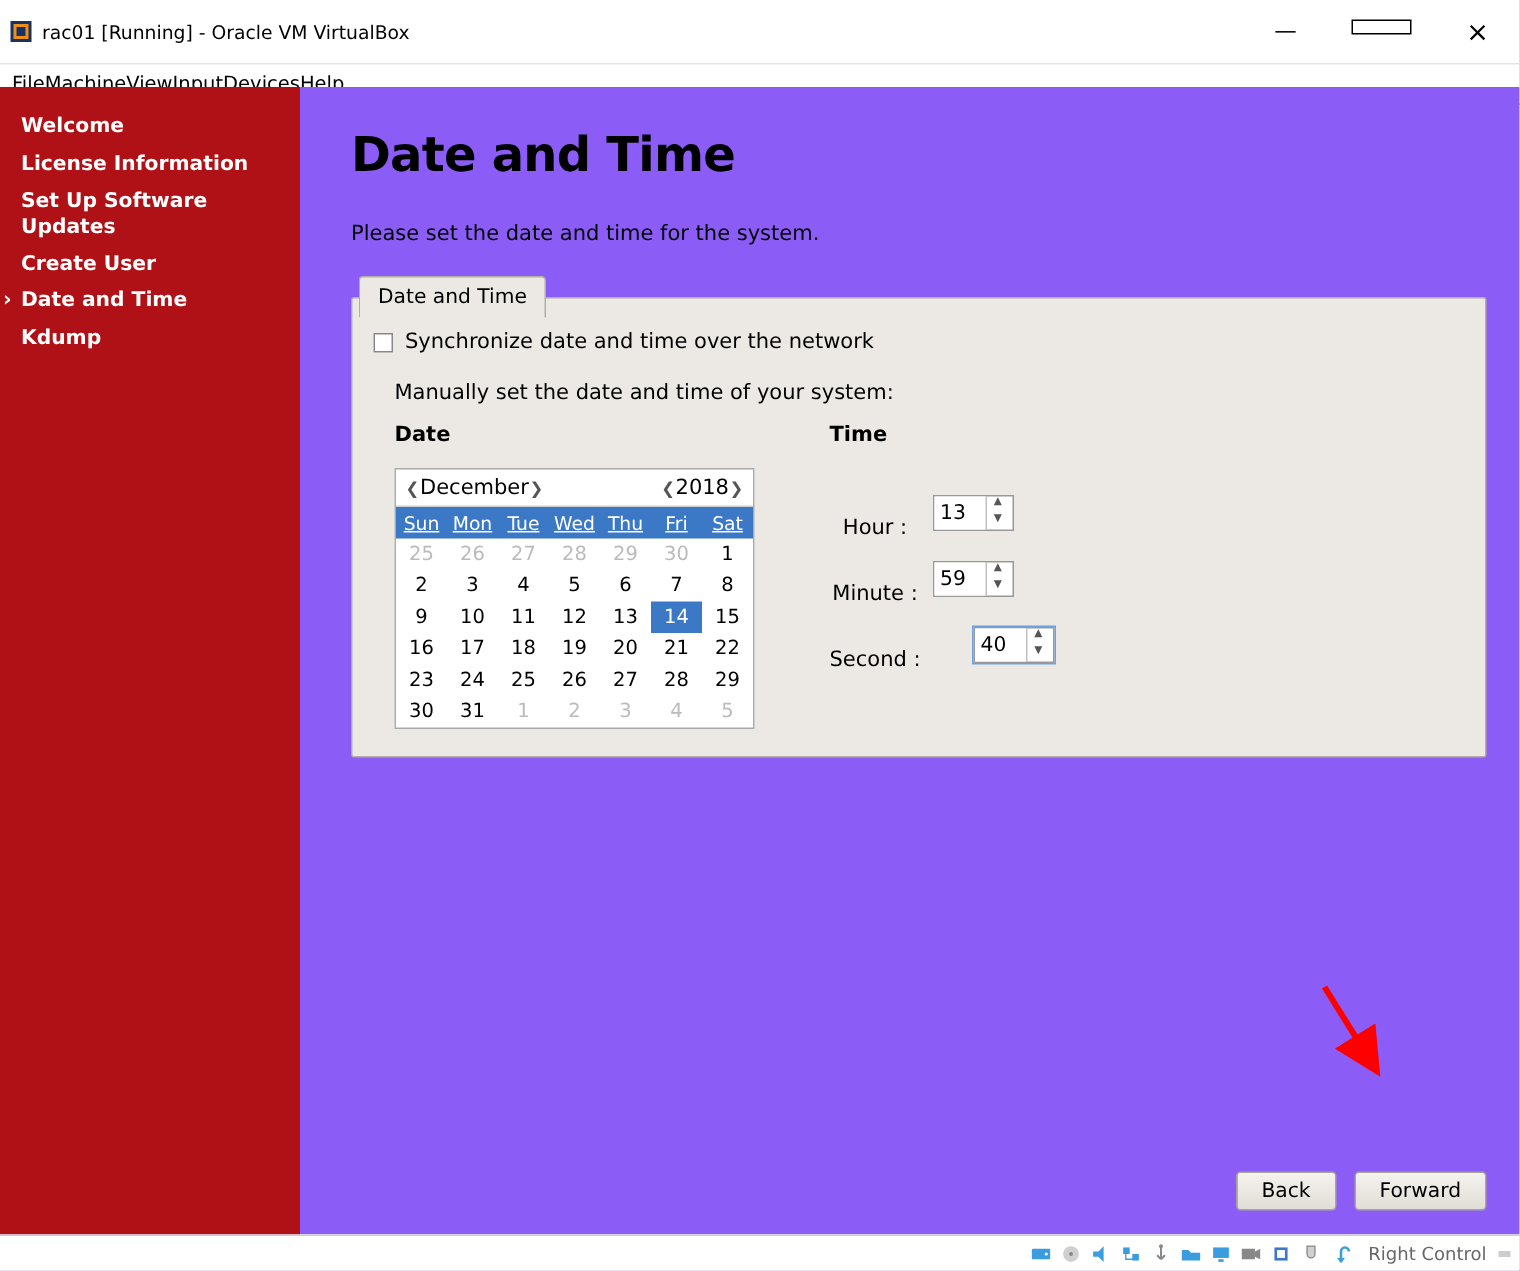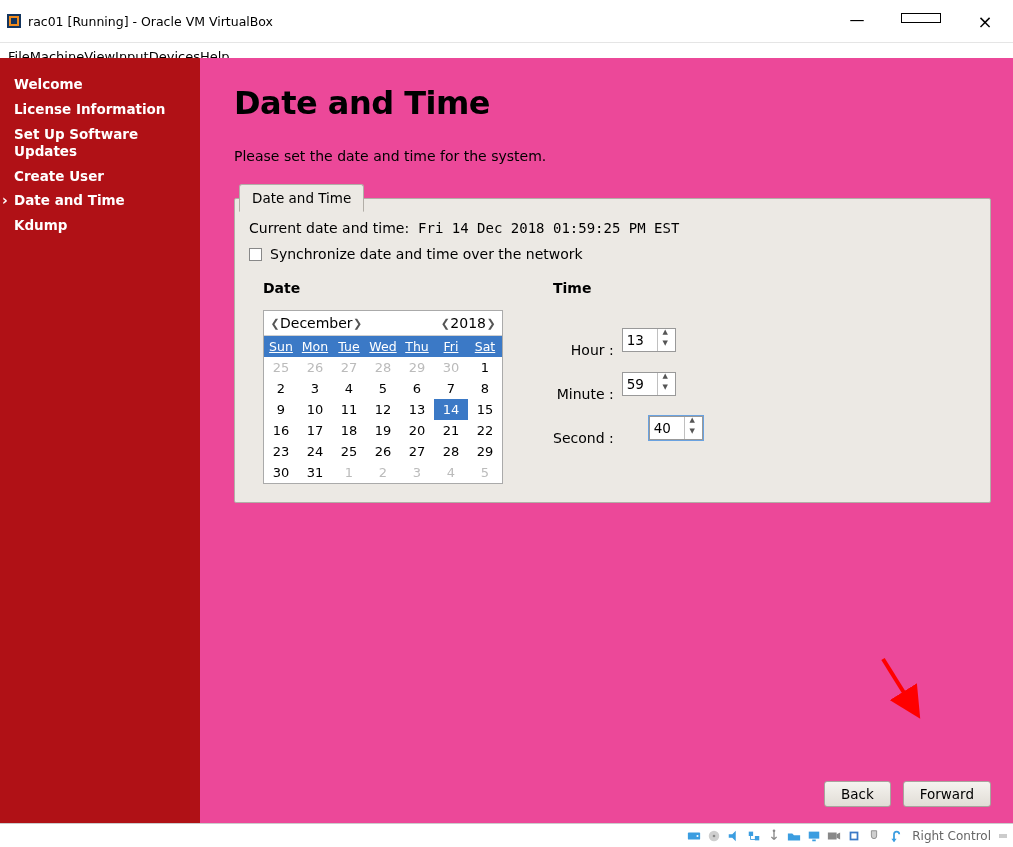--- a/index.html
+++ b/index.html
@@ -12,21 +12,21 @@
   .titlebar .vb-icon svg{width:16px;height:16px;}
   .titlebar .title { flex: 1; }
   .titlebar .winbtns { display: flex; gap: 24px; margin-right: 4px; }
   .titlebar .winbtns span { font-size: 15px; cursor: default; width: 40px; text-align: center; }
   .titlebar .maxbox { width:10px;height:10px;border:1.2px solid #000;display:inline-block;margin-bottom:2px;}
 
   .menubar { height: 27px; display: flex; align-items: center; padding: 0 8px; font-size: 13px; border-bottom: 1px solid #111; }
   .menubar span { cursor: default; }
 
   
-  .guest { position: absolute; top: 58px; left: 0; right: 0; bottom: 24px; display: flex; background: #ec4899; }
+  .guest { position: absolute; top: 58px; left: 0; right: 0; bottom: 24px; display: flex; background: #8b5cf6; }
   .sidebar { width: 200px; background: #b01116; color: #fff; padding: 18px 10px 10px 14px; font-weight: bold; font-size: 13.5px; }
   .sidebar div { margin-bottom: 8px; line-height: 1.25; cursor: default; }
   .sidebar .active::before { content: "›"; position: absolute; margin-left: -12px; font-size:14px;}
   .content { flex: 1; padding: 20px 22px 10px 34px; display: flex; flex-direction: column; }
   h1 { margin: 6px 0 26px 0; font-size: 32px; font-weight: bold; letter-spacing: -0.5px; }
   .intro { margin-bottom: 20px; font-size: 14px; }
 
   .tabframe { border: 1px solid #b2aea7; background: #ece9e4; border-radius: 2px; }
   .tab { display: inline-block; padding: 5px 12px; margin: -1px 0 0 4px; border: 1px solid #b2aea7; border-bottom: 1px solid #ece9e4; background: #ece9e4; border-radius: 3px 3px 0 0; position: relative; top: -14px; font-size:13.5px;}
   .tabbody { padding: 0 14px 18px 14px; margin-top: -6px; }
@@ -47,21 +47,21 @@
   .cal .nav .sp1 { flex:1; }
   .cal .nav .chevron { width:10px; text-align:center; color:#555; cursor:default; font-size:11px; }
   .calgrid { width:100%; border-collapse: collapse; }
   .calgrid th { background:#3b79c6; color:#fff; font-weight:normal; padding:3px 0; font-size:12.5px; width:14.28%;text-decoration:underline; }
   .calgrid td { text-align:center; padding:3px 0; font-size:13px; }
   .calgrid td.dim { color:#bbb; }
   .calgrid td.sel { background:#3b79c6; color:#fff; }
 
   
   .timegrid { display:grid; grid-template-columns: auto auto; row-gap: 8px; column-gap: 8px; align-items:center; margin-top: 26px;}
-  .timegrid .lab { text-align:right; font-size:14px;margin-top:20px; }
+  .timegrid .lab { text-align:center; font-size:14px;margin-top:20px; }
   .spinner { display:flex; border:1px solid #999; background:#fff; height:24px; width:54px; }
   .spinner input { border:none; width:34px; padding:0 4px; font-size:13.5px; font-family:inherit; outline:none; }
   .spinner .arrows { width:16px; border-left:1px solid #c0c0c0; display:flex; flex-direction:column; }
   .spinner .arrows span { flex:1; font-size:7px; line-height:1; text-align:center; color:#555; }
   .spinner.focus { outline:1px solid #6aa2e0;margin-left:27px; }
 
   
   .redarrow { position:absolute; right:85px; bottom:96px; }
   .redarrow svg { overflow:visible; }
 
@@ -115,28 +115,25 @@
   </div>
 
   <div class="content">
     <h1>Date and Time</h1>
     <div class="intro">Please set the date and time for the system.</div>
 
     <div style="height:14px"></div>
     <div class="tabframe">
       <span class="tab">Date and Time</span>
       <div class="tabbody">
-        <div class="linecur">
-          <span>Current date and time:</span>
-          &nbsp;<span class="mono">Fri 14 Dec 2018 01:59:25 PM EST</span>
-        </div>
         <div class="chkline">
           <span class="chk"></span>
           <span>Synchronize date and time over the network</span>
         </div>
+        <div class="manual">Manually set the date and time of your system:</div>
 
         <div class="dtcols">
 
           <div class="dtcol" style="width:260px">
             <h3>Date</h3>
             <div class="cal">
               <div class="nav">
                 <span class="chevron">❮</span>
                 <span class="mo">December</span>
                 <span class="chevron">❯</span>

